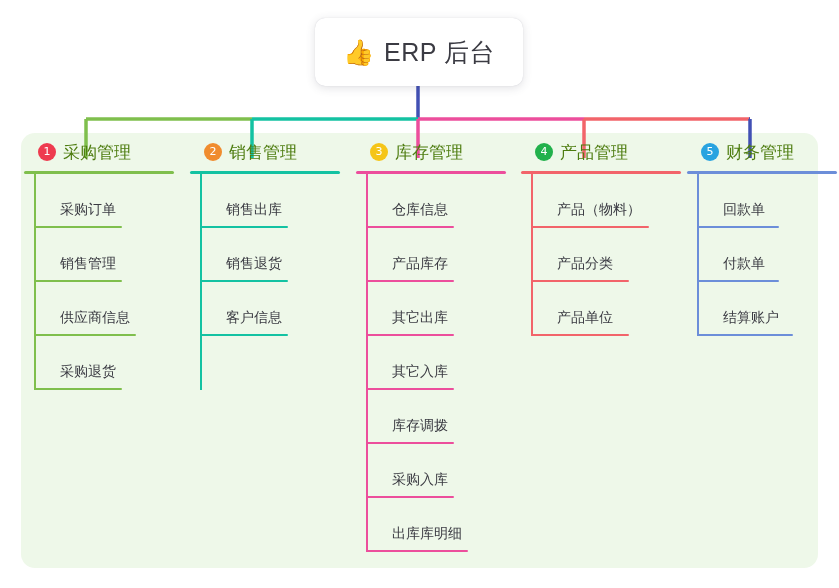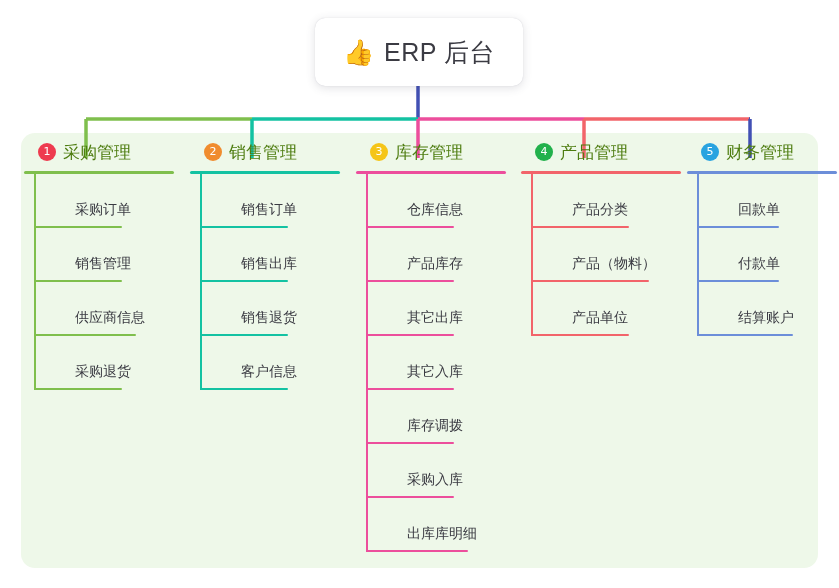--- a/index.html
+++ b/index.html
@@ -128,21 +128,21 @@
   }
 
   .leaf-item {
     position: relative;
     height: 54px;
     margin-left: 10px;
   }
 
   .leaf-label {
     position: absolute;
-    left: 41px;
+    left: 26px;
     bottom: 9px;
     font-size: 14px;
     color: #3a3a42;
     white-space: nowrap;
   }
 
   .leaf-underline {
     position: absolute;
     left: 0;
     bottom: 0;
@@ -205,24 +205,20 @@
       </div>
       <div class="branch-column" style="left: 190px; width: 150px;">
         <div class="branch-header">
           <span class="branch-badge" style="background: rgb(240, 140, 46);">2</span>
           <span class="branch-title">销售管理</span>
         </div>
         <div class="branch-rule" style="background: rgb(19, 194, 162);"></div>
         <div class="branch-items">
           <div class="branch-spine" style="background: rgb(19, 194, 162); height: 216px;"></div>
           <div class="leaf-item">
-            <span class="leaf-label">销售订单</span>
-            <div class="leaf-underline" style="background: rgb(19, 194, 162); width: 88px;"></div>
-          </div>
-          <div class="leaf-item">
             <span class="leaf-label">销售出库</span>
             <div class="leaf-underline" style="background: rgb(19, 194, 162); width: 88px;"></div>
           </div>
           <div class="leaf-item">
             <span class="leaf-label">销售退货</span>
             <div class="leaf-underline" style="background: rgb(19, 194, 162); width: 88px;"></div>
           </div>
           <div class="leaf-item">
             <span class="leaf-label">客户信息</span>
             <div class="leaf-underline" style="background: rgb(19, 194, 162); width: 88px;"></div>
@@ -269,28 +265,28 @@
       </div>
       <div class="branch-column" style="left: 521px; width: 160px;">
         <div class="branch-header">
           <span class="branch-badge" style="background: rgb(34, 177, 76);">4</span>
           <span class="branch-title">产品管理</span>
         </div>
         <div class="branch-rule" style="background: rgb(242, 100, 106);"></div>
         <div class="branch-items">
           <div class="branch-spine" style="background: rgb(242, 100, 106); height: 162px;"></div>
           <div class="leaf-item">
+            <span class="leaf-label">产品（物料）</span>
+            <div class="leaf-underline" style="background: rgb(242, 100, 106); width: 118px;"></div>
+          </div>
+          <div class="leaf-item">
             <span class="leaf-label">产品分类</span>
             <div class="leaf-underline" style="background: rgb(242, 100, 106); width: 98px;"></div>
           </div>
           <div class="leaf-item">
-            <span class="leaf-label">产品（物料）</span>
-            <div class="leaf-underline" style="background: rgb(242, 100, 106); width: 118px;"></div>
-          </div>
-          <div class="leaf-item">
             <span class="leaf-label">产品单位</span>
             <div class="leaf-underline" style="background: rgb(242, 100, 106); width: 98px;"></div>
           </div>
         </div>
       </div>
       <div class="branch-column" style="left: 687px; width: 150px;">
         <div class="branch-header">
           <span class="branch-badge" style="background: rgb(41, 163, 224);">5</span>
           <span class="branch-title">财务管理</span>
         </div>

